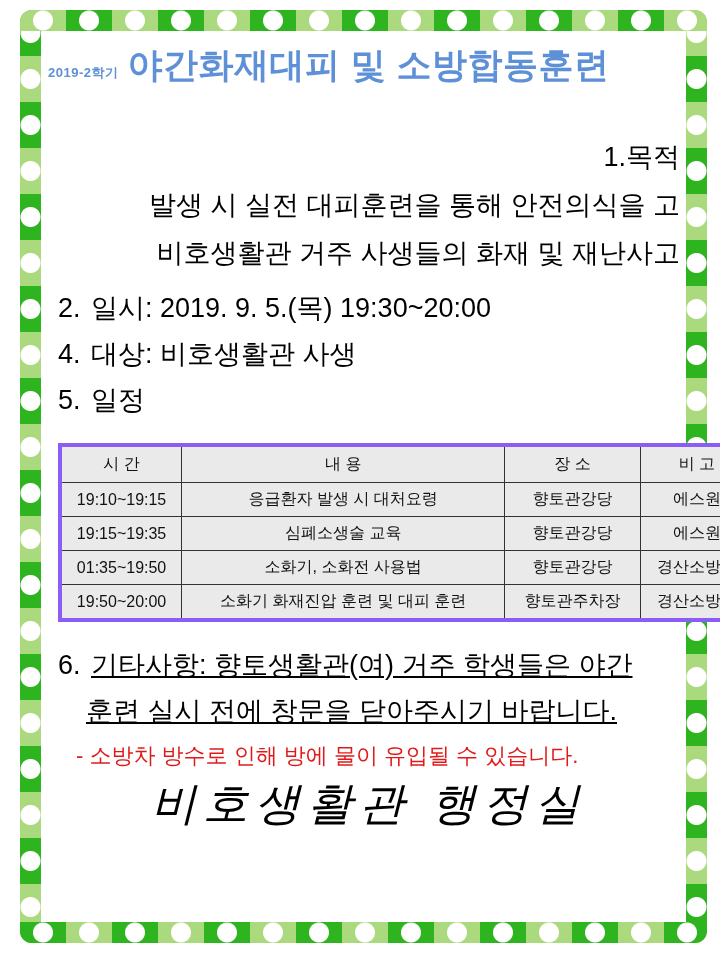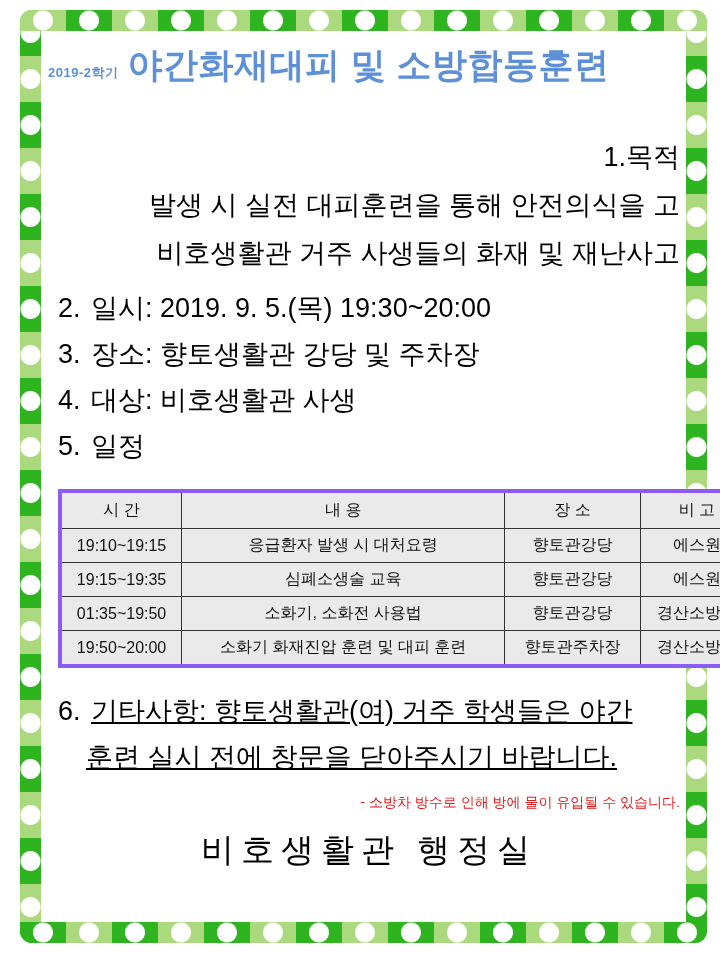--- a/index.html
+++ b/index.html
@@ -65,24 +65,24 @@
   .sched td { height:33px; }
   .col-time  { width:17.5%; }
   .col-desc  { width:46.5%; }
   .col-place { width:19.5%; }
   .col-note  { width:16.5%; }
 
   .sec-etc { margin-top:20px; font-size:27px; line-height:46px; white-space:nowrap;text-decoration:underline; }
   .etc-line2 { padding-left:28px; }
 
   .red-note { margin-top:8px; padding-left:18px; color:#e01a1a;
-              font-size:14px; line-height:28px; white-space:nowrap;text-align:right; }
+              font-size:22px; line-height:28px; white-space:nowrap; }
 
-  .footer { margin-top:12px; text-align:center; font-size:33px;
-            letter-spacing:7px; line-height:44px; color:#000; white-space:nowrap; }
+  .footer { margin-top:12px; text-align:center; font-size:45px;
+            letter-spacing:7px; line-height:44px; color:#000; white-space:nowrap;font-style:italic; }
 </style>
 </head>
 <body>
 
 <div class="page">
 
   <div class="frame">
     <div class="band band-left"></div>
     <div class="band band-right"></div>
     <div class="band band-top"></div>
@@ -97,21 +97,20 @@
     </div>
 
     <div class="sec-purpose">
       <div><span class="num">1.</span><span>목적</span></div>
       <div class="cont">발생 시 실전 대피훈련을 통해 안전의식을 고</div>
       <div class="cont">비호생활관 거주 사생들의 화재 및 재난사고</div>
     </div>
 
     <div class="simple-group">
       <div class="simple-item"><span class="num">2.</span><span>일시: 2019. 9. 5.(목) 19:30~20:00</span></div>
-      <div class="simple-item"><span class="num">3.</span><span>장소: 향토생활관 강당 및 주차장</span></div>
       <div class="simple-item"><span class="num">4.</span><span>대상: 비호생활관 사생</span></div>
       <div class="simple-item"><span class="num">5.</span><span>일정</span></div>
     </div>
 
     <table class="sched">
       <colgroup>
         <col class="col-time">
           <col class="col-desc">
           <col class="col-place">
           <col class="col-note">

